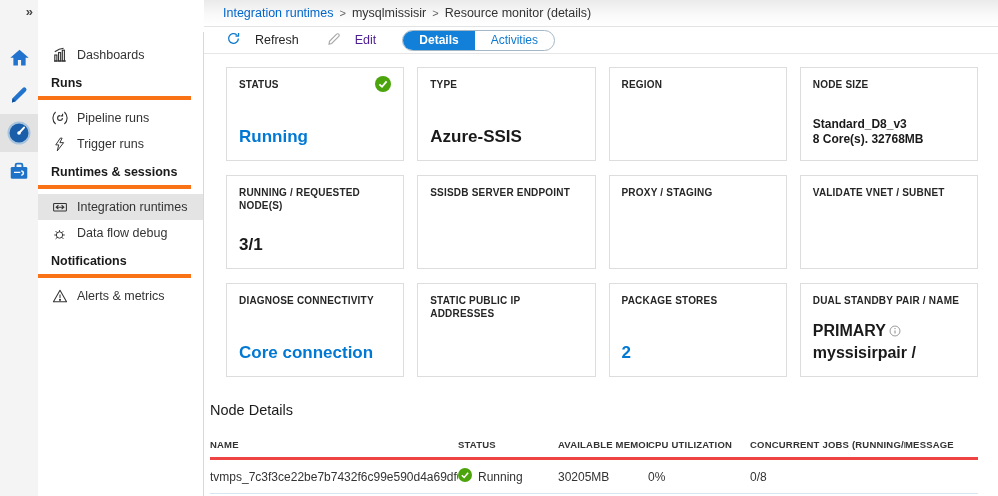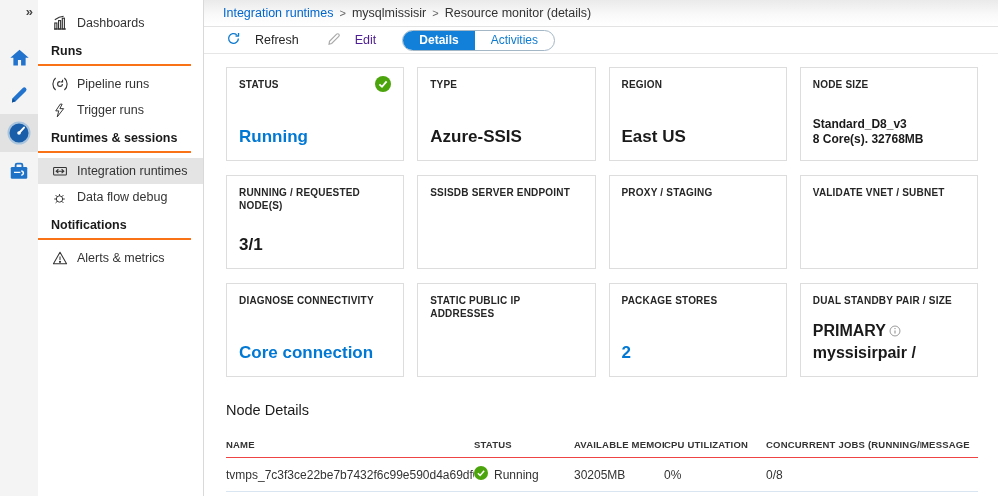--- a/index.html
+++ b/index.html
@@ -9,27 +9,27 @@
 
   
   .rail { width:38px; background:#f4f4f4; flex:0 0 38px; display:flex; flex-direction:column; align-items:stretch; }
   .rail-item { height:38px; display:flex; align-items:center; justify-content:center; cursor:pointer; }
   .rail-collapse { height:22px; display:flex; align-items:center; justify-content:flex-end; padding-right:7px;
     color:#444; font-size:13px; font-weight:bold; letter-spacing:-2px; cursor:pointer; }
   .rail-item.selected { background:#e2e2e2; }
   .rail-item svg { display:block; }
 
   
-  .menu { width:166px; flex:0 0 166px; background:#fff; border-right:1px solid #d9d9d9; padding-top:10px; }
+  .menu { width:166px; flex:0 0 166px; background:#fff; border-right:1px solid #d9d9d9; padding-top:10px;margin-top:32px; }
   .menu-item { display:flex; align-items:center; gap:9px; height:26px; padding:0 0 0 13px;
     font-size:12.5px; color:#333; cursor:pointer; white-space:nowrap; }
   .menu-item.selected { background:#e4e4e4; }
   .menu-item .mi { width:17px; height:17px; flex:0 0 17px; display:flex; align-items:center; justify-content:center; }
   .menu-header { font-size:12.5px; font-weight:bold; color:#1a1a1a; padding:8px 0 6px 13px;
-    border-bottom:2px solid #f97316; margin:0 12px 5px 0; white-space:nowrap; }
+    border-bottom:4px solid #f97316; margin:0 12px 5px 0; white-space:nowrap; }
 
   
   .main { flex:1; display:flex; flex-direction:column; background:#fff; min-width:0; }
   .crumb-bar { height:27px; display:flex; align-items:center; gap:6px; padding:0 0 0 19px;
     background:linear-gradient(180deg,#eaeaea 0%,#f9f9f9 55%,#ffffff 100%);
     border-bottom:1px solid #e3e3e3; font-size:12.5px; }
   .crumb-link { color:#0066cc; cursor:pointer; }
   .crumb-sep { color:#666; font-size:11px; }
   .crumb-text { color:#333; }
 
@@ -49,25 +49,25 @@
   .card { height:94px; background:#fff; border:1px solid #ddd; padding:10px 12px 12px 12px;
     display:flex; flex-direction:column; justify-content:space-between; position:relative; }
   .card-label-row { display:flex; align-items:flex-start; justify-content:space-between; }
   .card-label { font-size:10px; font-weight:bold; color:#262626; letter-spacing:.2px; line-height:1.3; }
   .card-value { font-size:17px; font-weight:600; color:#1a1a1a; line-height:1.3; }
   .card-value.link { color:#0078d4; cursor:pointer; }
   .card-value .info-icon { display:inline-block; vertical-align:-1px; margin-left:3px; }
   .check-badge { flex:0 0 16px; margin-top:-2px; }
 
   
-  .node-details { margin:25px 20px 0 22px; }
+  .node-details { margin:25px 20px 0 6px; }
   .nd-title { font-size:14.5px; color:#1a1a1a; }
   table { width:100%; border-collapse:collapse; table-layout:fixed; margin-top:15px; }
   th { font-size:9.5px; font-weight:bold; color:#333; text-align:left; padding:6px 8px 7px 0;
-    border-bottom:1px solid #ef4444; letter-spacing:.2px; white-space:nowrap; overflow:hidden; }
+    border-bottom:3px solid #ef4444; letter-spacing:.2px; white-space:nowrap; overflow:hidden; }
   td { font-size:12px; color:#333; padding:8px 8px 8px 0; border-bottom:1px solid #d9e6f2; white-space:nowrap; overflow:hidden; }
   .status-cell { display:flex; align-items:center; gap:6px; }
 </style>
 </head>
 <body>
 
 <div class="app">
 
   <div class="rail">
     <div class="rail-collapse">»</div>
@@ -227,21 +227,20 @@
         <div class="card-value link">Running</div>
       </div>
 
       <div class="card">
         <span class="card-label">TYPE</span>
         <div class="card-value">Azure-SSIS</div>
       </div>
 
       <div class="card">
         <span class="card-label">REGION</span>
-        <div class="card-value">East US</div>
       </div>
 
       <div class="card">
         <span class="card-label">NODE SIZE</span>
         <div class="card-value" style="font-size:12px;">
           <div>Standard_D8_v3</div>
           <div>8 Core(s). 32768MB</div>
         </div>
       </div>
 
@@ -274,21 +273,21 @@
         <span class="card-label">STATIC PUBLIC IP ADDRESSES</span>
         <div class="card-value"></div>
       </div>
 
       <div class="card">
         <span class="card-label">PACKAGE STORES</span>
         <div class="card-value link">2</div>
       </div>
 
       <div class="card">
-        <span class="card-label">DUAL STANDBY PAIR / SIZE</span>
+        <span class="card-label">DUAL STANDBY PAIR / NAME</span>
         <div class="card-value" style="font-size:16px;">
           <div><span>PRIMARY</span><span class="info-icon"><svg width="12" height="12" viewBox="0 0 14 14" fill="none">
                   <circle cx="7" cy="7" r="5.8" stroke="#8a8a8a" stroke-width="1"></circle>
                   <path d="M7 6.4 V10" stroke="#8a8a8a" stroke-width="1.2"></path>
                   <circle cx="7" cy="4.2" r="0.8" fill="#8a8a8a"></circle>
                 </svg></span></div>
           <div>myssisirpair /</div>
         </div>
       </div>
 

